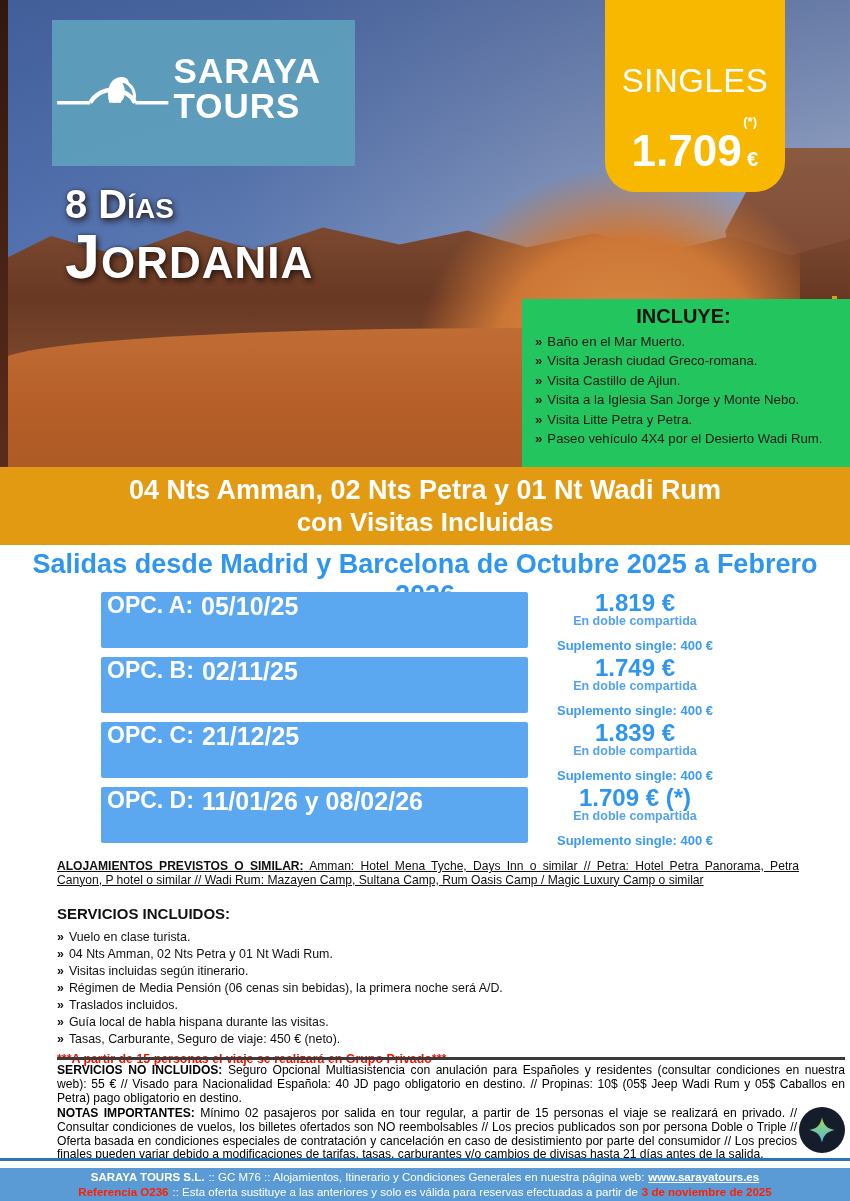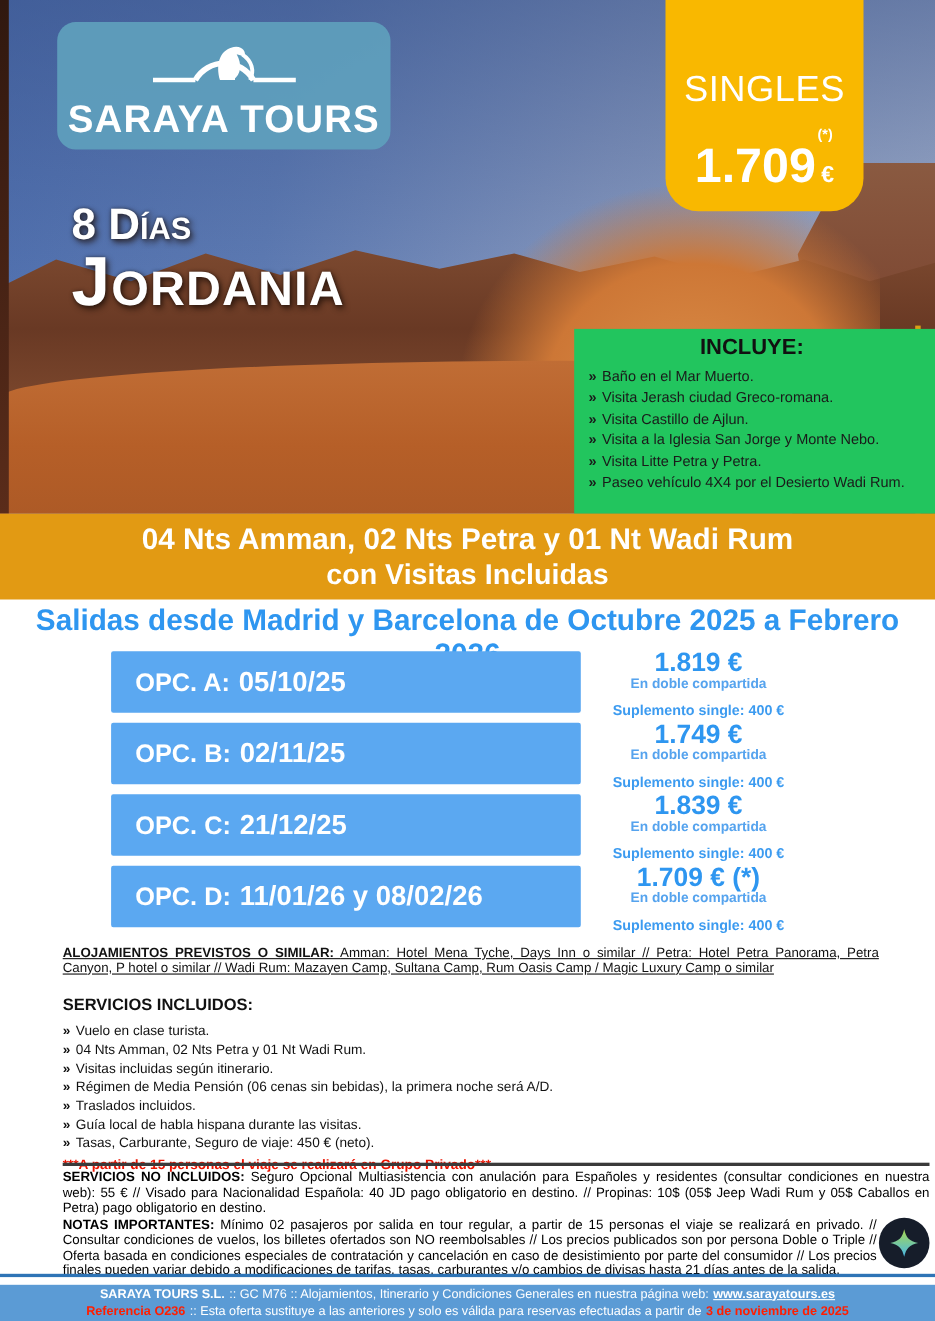--- a/index.html
+++ b/index.html
@@ -21,23 +21,23 @@
          clip-path:polygon(0 28%,6% 10%,14% 24%,22% 6%,30% 20%,38% 4%,47% 16%,55% 6%,62% 18%,70% 8%,78% 22%,86% 10%,93% 24%,100% 12%,100% 100%,0 100%); }
   .dune-center { position:absolute; left:420px; top:170px; width:380px; height:240px;
          background:radial-gradient(ellipse at 55% 80%, #db8d47 0%, #cd7736 45%, rgba(205,119,54,0) 72%); }
   .sand-fore { position:absolute; left:0; top:328px; width:100%; height:140px;
          background:linear-gradient(180deg,#c06d35 0%,#b65f28 55%,#ad5a26 100%);
          border-radius:60% 40% 0 0 / 34px 26px 0 0; }
   .left-strip { position:absolute; left:0; top:0; width:8px; height:467px;
          background:linear-gradient(180deg,#30180f,#5a2c1a); }
 
   
-  .logo-box { position:absolute; left:52px; top:20px; width:303px; height:116px;
-         background:rgba(95,159,188,.93); display:flex; flex-direction:column;
-         align-items:center; justify-content:flex-end; padding-bottom:10px;border-radius:17px; }
+  .logo-box { position:absolute; left:52px; top:20px; width:303px; height:146px;
+         background:rgba(95,159,188,.93); display:flex; flex-direction:row;
+         align-items:center; justify-content:flex-end; padding-bottom:10px; }
   .logo-box svg { width:190px; height:78px; display:block; }
   .logo-text { color:#ffffff; font-weight:700; font-size:35px; letter-spacing:1px; line-height:1;
          font-stretch:condensed; }
 
   
   .badge { position:absolute; left:605px; top:0; width:180px; height:192px;
          background:#f9b800; border-radius:0 0 30px 30px; color:#ffffff; text-align:center; }
   .badge-label { font-size:33px; font-weight:400; margin-top:62px; letter-spacing:.5px; }
   .badge-ast { font-size:13px; font-weight:700; text-align:right; padding-right:28px; margin-top:14px; }
   .badge-price { font-size:44px; font-weight:700; line-height:1; margin-top:0; }
@@ -64,21 +64,21 @@
   .ob1 { font-size:27px; font-weight:700; line-height:1.25; }
   .ob2 { font-size:26px; font-weight:700; line-height:1.2; }
 
   
   .salidas { position:absolute; left:0; top:549px; width:850px; text-align:center;
          color:#2e96f0; font-size:27px; font-weight:700; }
 
   
   .opt-row { position:absolute; left:0; width:850px; height:56px; }
   .opt-bar { position:absolute; left:101px; top:0; width:427px; height:56px; background:#5ba8f1;
-         border-radius:2px; display:flex; align-items:center; padding-left:22px; color:#ffffff; }
+         border-radius:2px; display:flex; padding-left:6px; color:#ffffff; }
   .opt-label { font-size:23px; font-weight:700; margin-right:8px; }
   .opt-date { font-size:25px; font-weight:700; }
   .opt-price { position:absolute; left:540px; top:-2px; width:190px; text-align:center; color:#2e96f0; }
   .p-main { font-size:24px; font-weight:700; line-height:1.05; }
   .p-note { font-size:12.5px; font-weight:600; color:#55a3ee; line-height:1.1; }
   .p-sup  { font-size:13px; font-weight:600; margin-top:9px; color:#3c9bf0; }
 
   
   .content { position:absolute; left:57px; top:860px; width:746px; color:#111; }
   .para { font-size:12.1px; line-height:13.8px; text-align:justify; }

